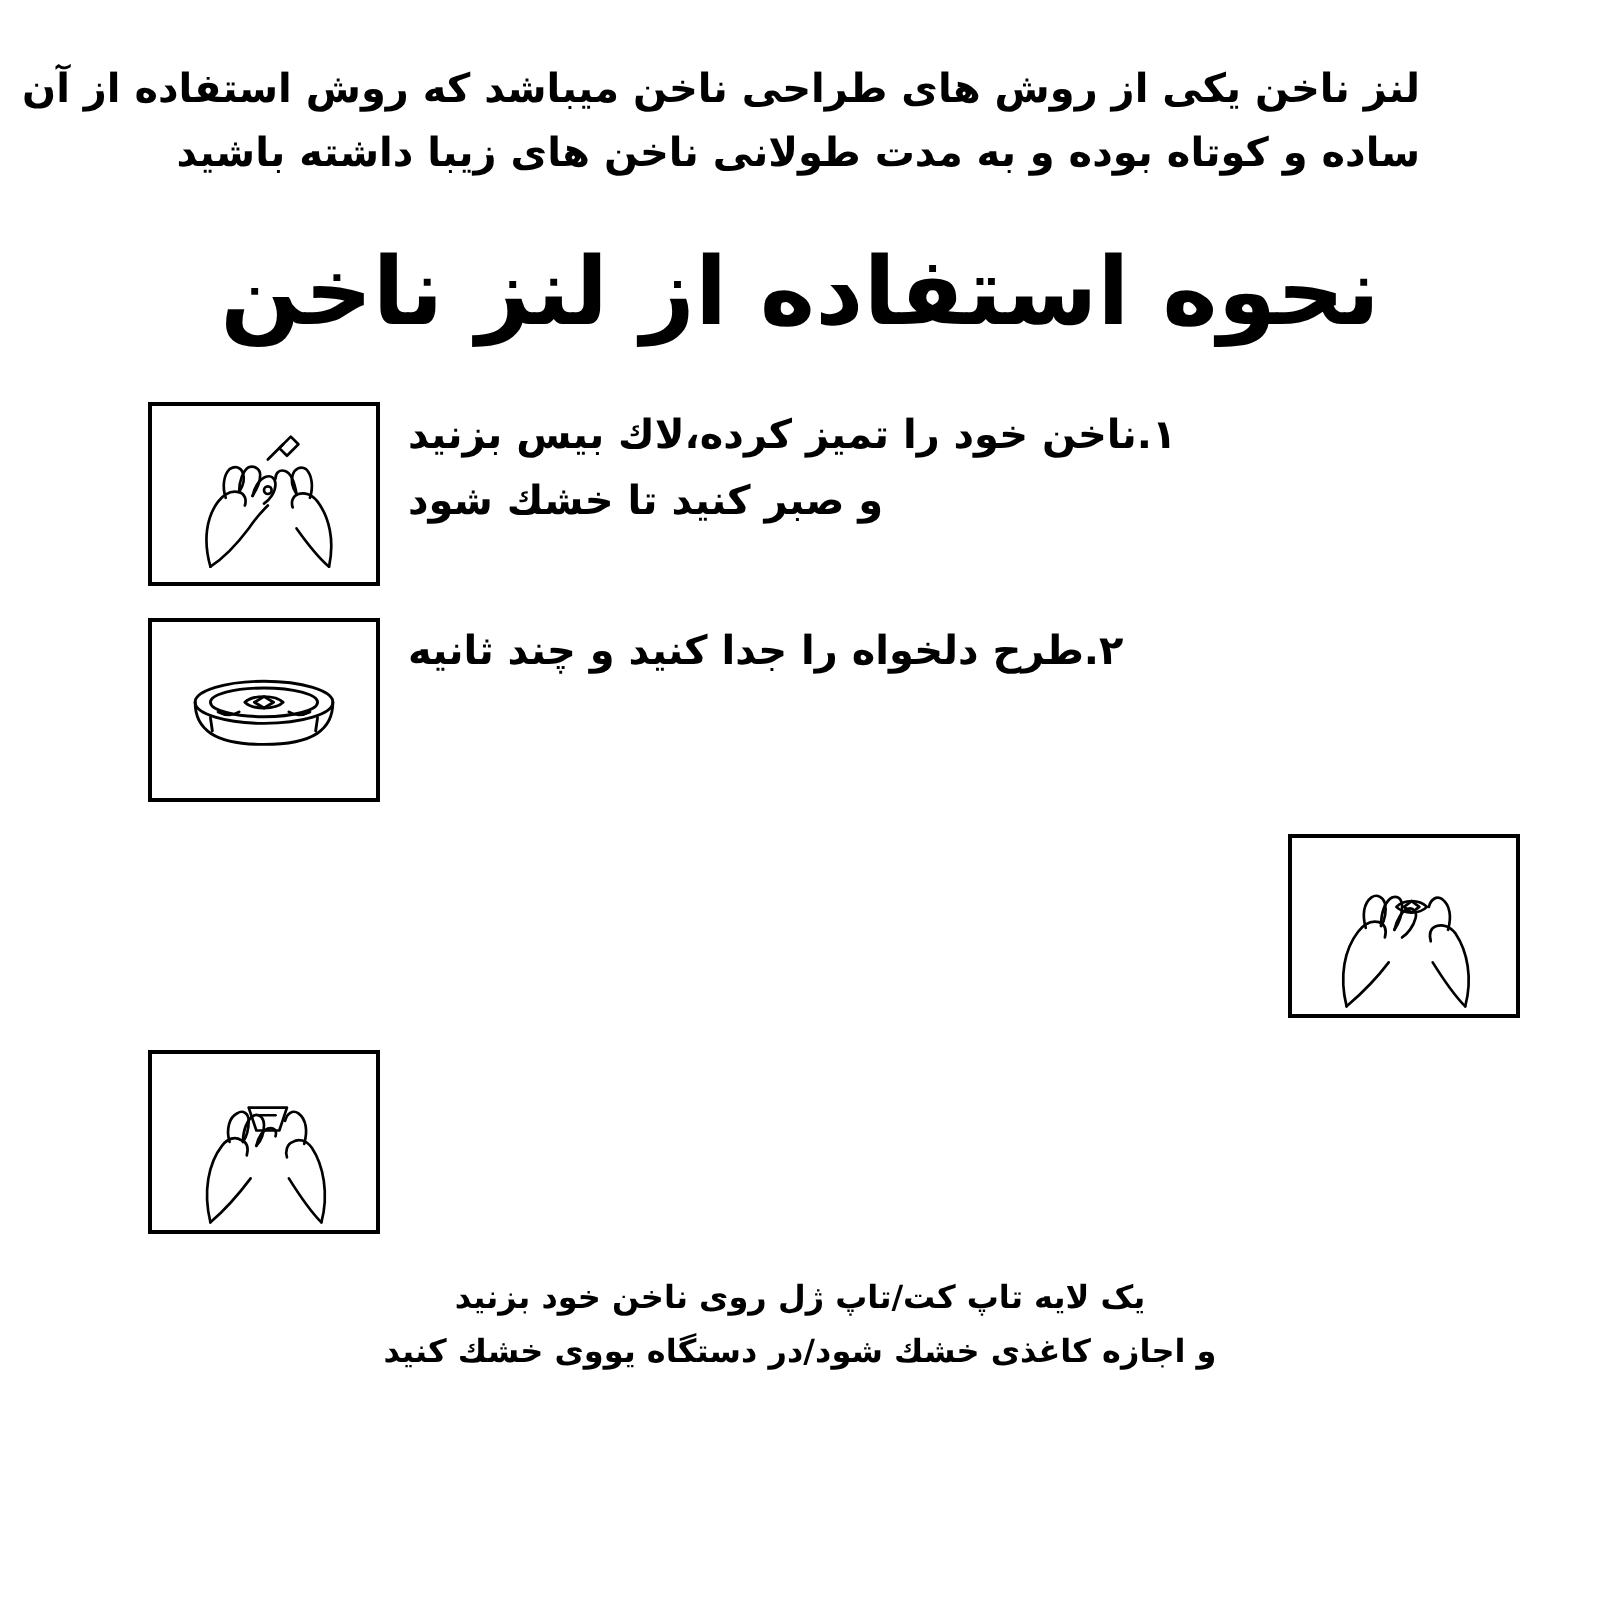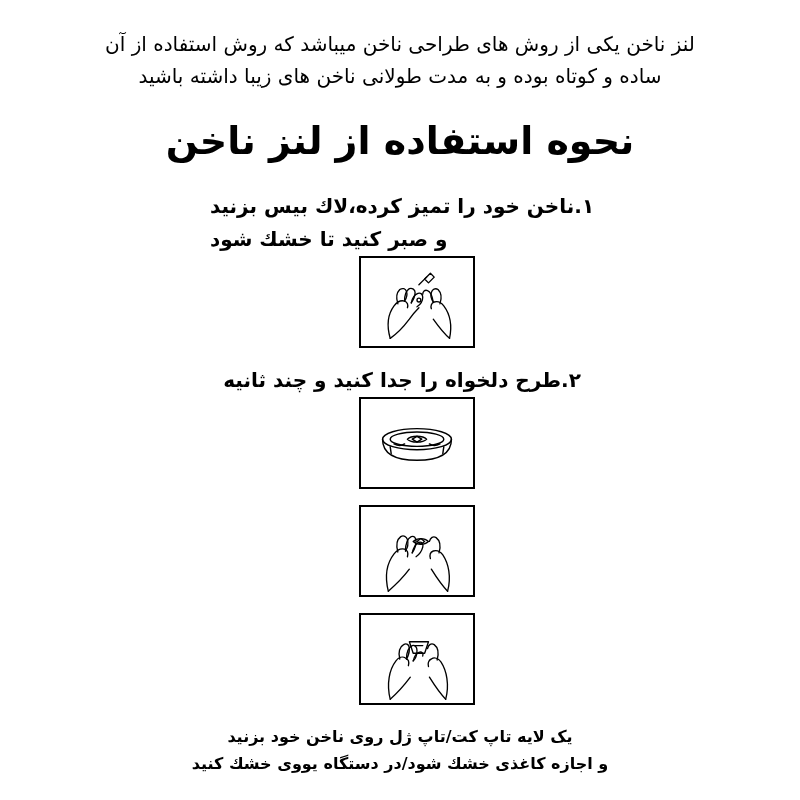--- a/index.html
+++ b/index.html
@@ -20,33 +20,33 @@
     height: 800px;
     background: #ffffff;
     box-sizing: border-box;
     padding: 18px 30px 10px 30px;
     display: flex;
     flex-direction: column;
   }
   .intro {
     text-align: center;
     font-size: 20px;
-    font-weight: normal;
+    font-weight: bold;
     line-height: 1.6;
     direction: rtl;
     margin-top: 10px;
     padding: 0 60px;
     letter-spacing: 0px;
   }
   .intro div {
     white-space: nowrap;
   }
   .headline {
     text-align: center;
-    font-size: 38px;
+    font-size: 47px;
     font-weight: bold;
     direction: rtl;
     margin-top: 26px;
     margin-bottom: 10px;
     line-height: 1.25;
     white-space: nowrap;
   }
   .steps {
     margin-top: 14px;
     display: flex;
@@ -96,22 +96,21 @@
     direction: rtl;
     font-size: 16px;
     font-weight: bold;
     line-height: 1.7;
   }
   .footer div { white-space: nowrap; }
   .spacer { flex: 1 1 auto; }
   
   .step-inner {
     display: flex;
-    flex-direction: column;
-    align-items: center;
+    flex-direction: row;
     width: 100%;
   }
   .thumb-wrap {
     width: 160px;
     display: flex;
     justify-content: flex-start;
     padding-left: 30px;
     box-sizing: border-box;
   }
 </style>

